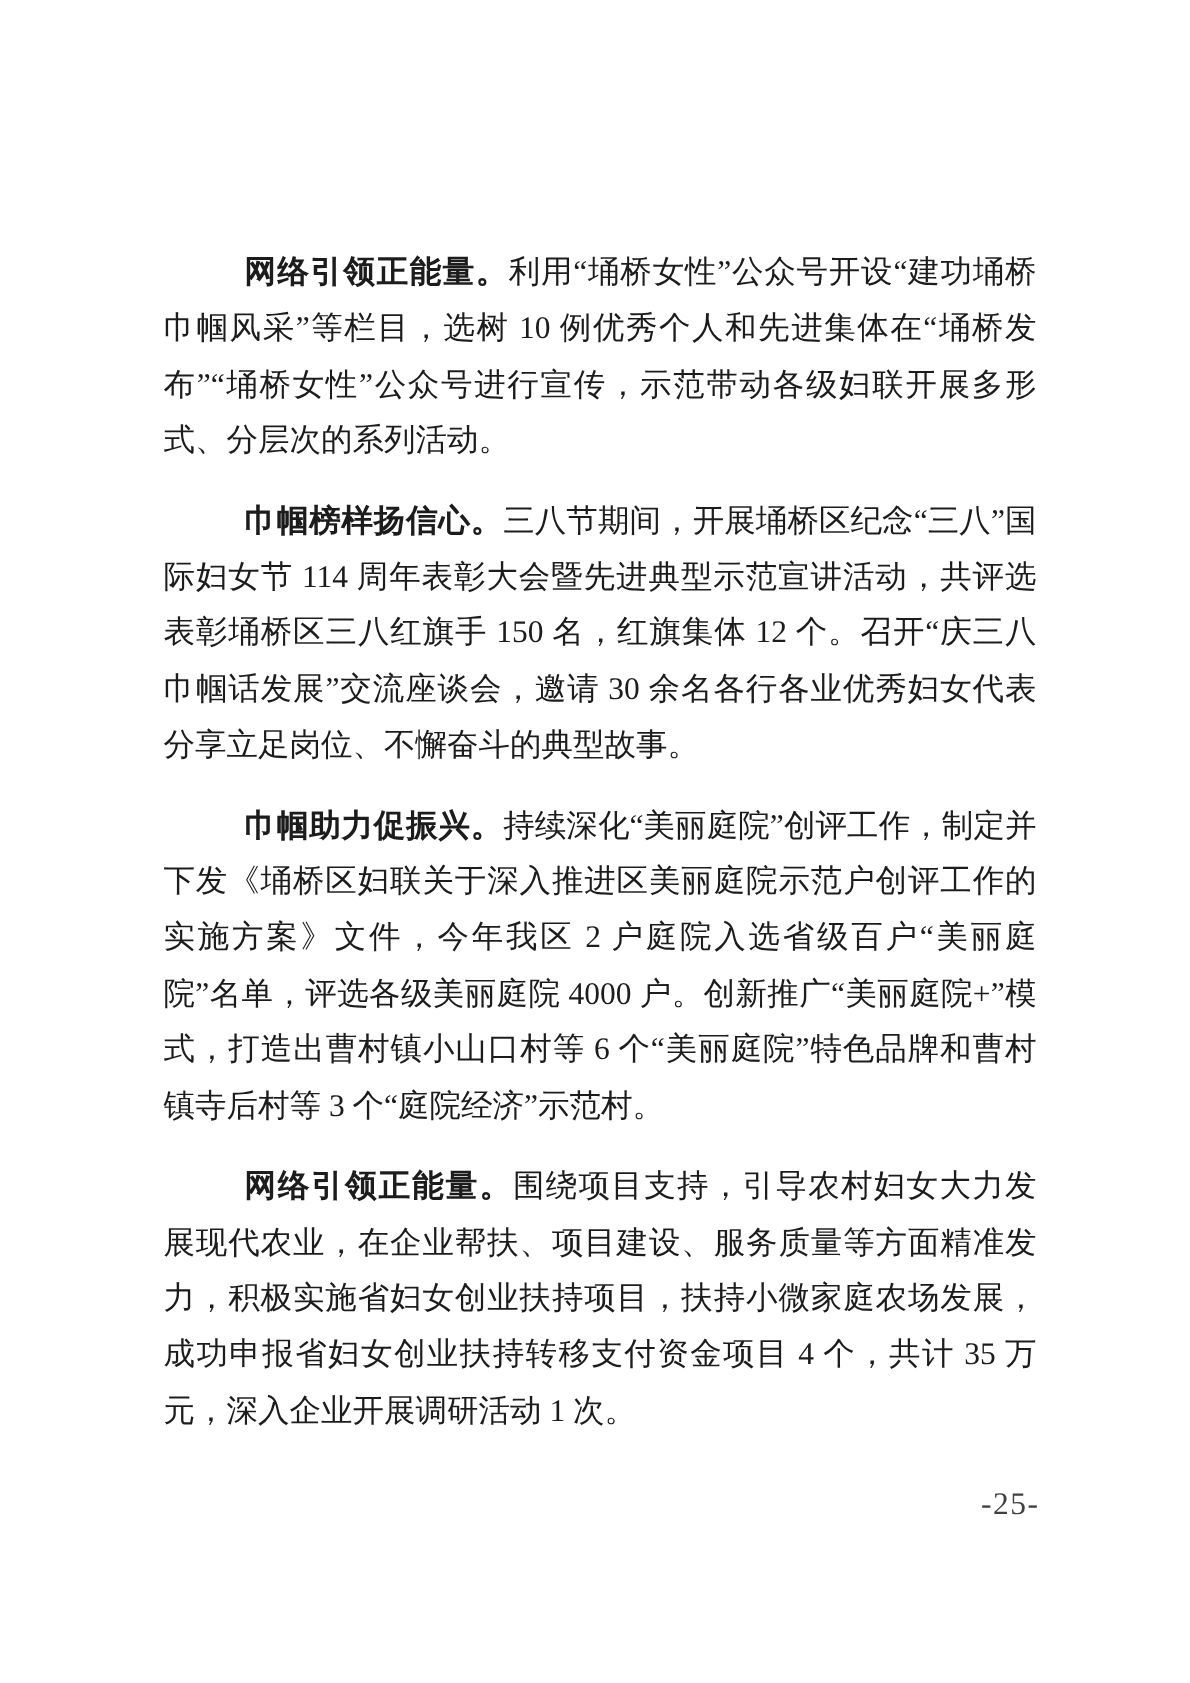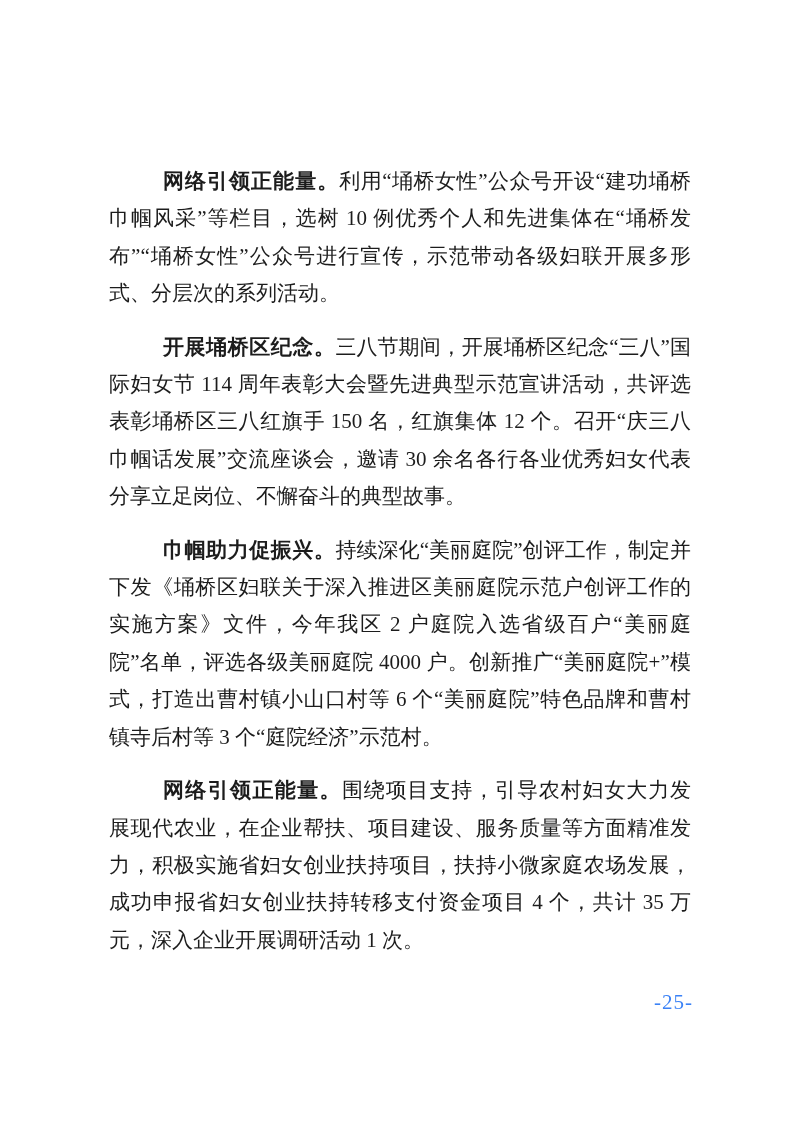--- a/index.html
+++ b/index.html
@@ -35,27 +35,27 @@
     font-weight: 700;
     letter-spacing: 0.5px;
   }
   .page-number {
     position: absolute;
     top: 990px;
     right: 100px;
     font-size: 21px;
     line-height: 24px;
     letter-spacing: 1px;
-    color: #3b82f6;
+    color: #404040;
   }
 </style>
 </head>
 <body>
 
 <div class="page">
   <div class="content">
     <p><b>网络引领正能量。</b><span>利用“埇桥女性”公众号开设“建功埇桥巾帼风采”等栏目，选树 10 例优秀个人和先进集体在“埇桥发布”“埇桥女性”公众号进行宣传，示范带动各级妇联开展多形式、分层次的系列活动。</span></p>
-    <p><b>开展埇桥区纪念。</b><span>三八节期间，开展埇桥区纪念“三八”国际妇女节 114 周年表彰大会暨先进典型示范宣讲活动，共评选表彰埇桥区三八红旗手 150 名，红旗集体 12 个。召开“庆三八 巾帼话发展”交流座谈会，邀请 30 余名各行各业优秀妇女代表分享立足岗位、不懈奋斗的典型故事。</span></p>
+    <p><b>巾帼榜样扬信心。</b><span>三八节期间，开展埇桥区纪念“三八”国际妇女节 114 周年表彰大会暨先进典型示范宣讲活动，共评选表彰埇桥区三八红旗手 150 名，红旗集体 12 个。召开“庆三八 巾帼话发展”交流座谈会，邀请 30 余名各行各业优秀妇女代表分享立足岗位、不懈奋斗的典型故事。</span></p>
     <p><b>巾帼助力促振兴。</b><span>持续深化“美丽庭院”创评工作，制定并下发《埇桥区妇联关于深入推进区美丽庭院示范户创评工作的实施方案》文件，今年我区 2 户庭院入选省级百户“美丽庭院”名单，评选各级美丽庭院 4000 户。创新推广“美丽庭院+”模式，打造出曹村镇小山口村等 6 个“美丽庭院”特色品牌和曹村镇寺后村等 3 个“庭院经济”示范村。</span></p>
     <p><b>网络引领正能量。</b><span>围绕项目支持，引导农村妇女大力发展现代农业，在企业帮扶、项目建设、服务质量等方面精准发力，积极实施省妇女创业扶持项目，扶持小微家庭农场发展，成功申报省妇女创业扶持转移支付资金项目 4 个，共计 35 万元，深入企业开展调研活动 1 次。</span></p>
   </div>
   <div class="page-number">-25-</div>
 </div>
 
 </body></html>

